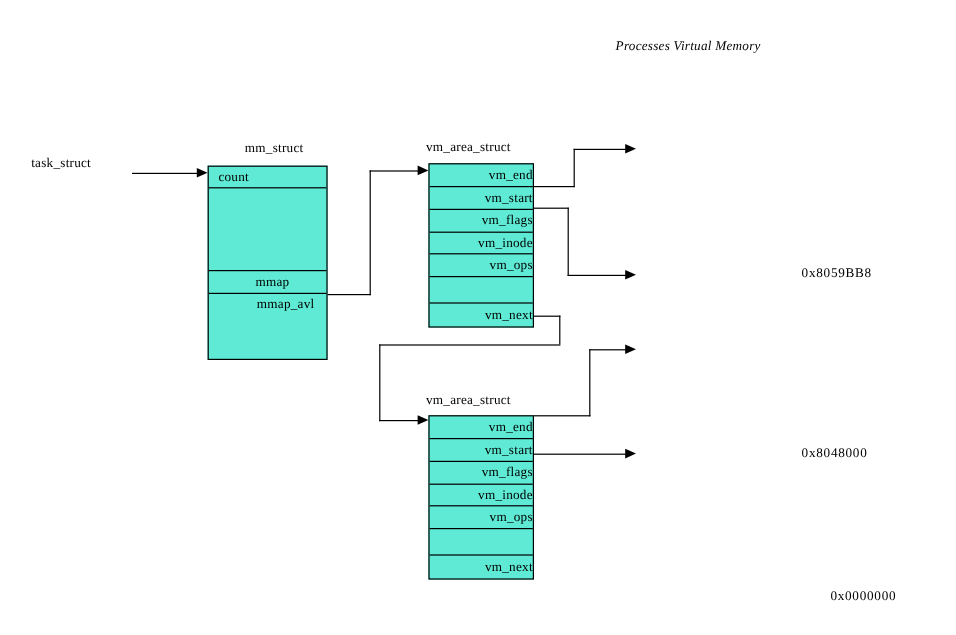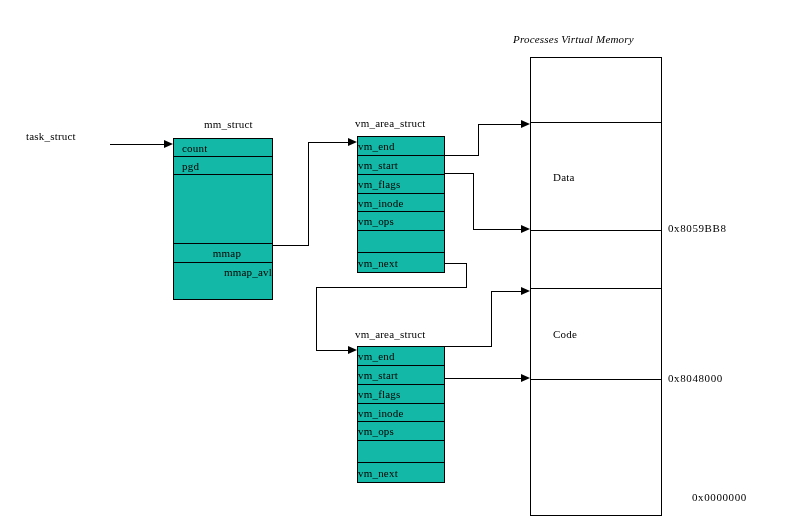--- a/index.html
+++ b/index.html
@@ -20,30 +20,30 @@
     font-size: 11px;
     color: #000000;
     white-space: nowrap;
     letter-spacing: 0.2px;
   }
   
   .sbox {
     position: absolute;
     box-sizing: border-box;
     border: 1px solid #000000;
-    background: #14b8a6;
+    background: #5eead4;
   }
   .srow {
     box-sizing: border-box;
     border-bottom: 1px solid #000000;
     font-size: 11px;
     color: #000000;
     display: flex;
     align-items: center;
-    justify-content: flex-start;
+    justify-content: flex-end;
     white-space: nowrap;
     letter-spacing: 0.2px;
   }
   .srow:last-child { border-bottom: none; }
   .srow.blank { }
 
   
   .openbox {
     position: absolute;
     box-sizing: border-box;
@@ -123,30 +123,27 @@
 
   <div class="hline" style="left:110px; top:144px; width:58px;"></div>
   <div class="arrowhead" style="left:164px; top:140px;"></div>
 
   <div class="caption" style="left:204px; top:118px;">mm_struct</div>
 
   <div class="sbox" style="left:173px; top:138px; width:100px; height:162px;">
     <div class="srow" style="height:18px; justify-content:flex-start; padding-left:8px;">
       <span>count</span>
     </div>
-    <div class="srow" style="height:18px; justify-content:flex-start; padding-left:8px;">
-      <span>pgd</span>
-    </div>
     <div class="srow blank" style="height:69px;">
       <span></span>
     </div>
     <div class="srow" style="height:19px; justify-content:center; padding-left:8px;">
       <span>mmap</span>
     </div>
-    <div class="srow" style="height:18px; justify-content:flex-end; padding-left:8px;">
+    <div class="srow" style="height:18px; justify-content:flex-start; padding-left:8px;margin-left:32px;">
       <span>mmap_avl</span>
     </div>
   </div>
 
   <div class="hline" style="left:273px; top:245px; width:36px;"></div>
   <div class="vline" style="left:308px; top:142px; height:104px;"></div>
   <div class="hline" style="left:308px; top:142px; width:44px;"></div>
   <div class="arrowhead" style="left:348px; top:138px;"></div>
 
   <div class="caption" style="left:355px; top:117px;">vm_area_struct</div>
@@ -221,44 +218,18 @@
   <div class="hline" style="left:445px; top:346px; width:47px;"></div>
   <div class="vline" style="left:491px; top:291px; height:56px;"></div>
   <div class="hline" style="left:491px; top:291px; width:34px;"></div>
   <div class="arrowhead" style="left:521px; top:287px;"></div>
 
   <div class="hline" style="left:445px; top:378px; width:80px;"></div>
   <div class="arrowhead" style="left:521px; top:374px;"></div>
 
   <div class="caption" style="left:513px; top:33px;font-style:italic;">Processes Virtual Memory</div>
 
-  <div class="memcol" style="left:530px; top:57px; width:132px; height:459px;">
-
-    <div class="memseg" style="top:0px; height:64px;">
-      <span></span>
-    </div>
-    <div class="memdiv" style="top:64px;"></div>
-
-    <div class="memseg" style="top:65px; height:107px;">
-      <span>Data</span>
-    </div>
-    <div class="memdiv" style="top:172px;"></div>
-
-    <div class="memseg" style="top:173px; height:57px;">
-      <span></span>
-    </div>
-    <div class="memdiv" style="top:230px;"></div>
-
-    <div class="memseg" style="top:231px; height:90px;">
-      <span>Code</span>
-    </div>
-    <div class="memdiv" style="top:321px;"></div>
-
-    <div class="memseg" style="top:322px; height:135px;">
-      <span></span>
-    </div>
-  </div>
 
   <div class="addr" style="left:668px; top:222px;">0x8059BB8</div>
   <div class="addr" style="left:668px; top:372px;">0x8048000</div>
   <div class="addr" style="left:668px; top:491px;padding-left:24px;">0x0000000</div>
 
 </div>
 
 </body></html>

